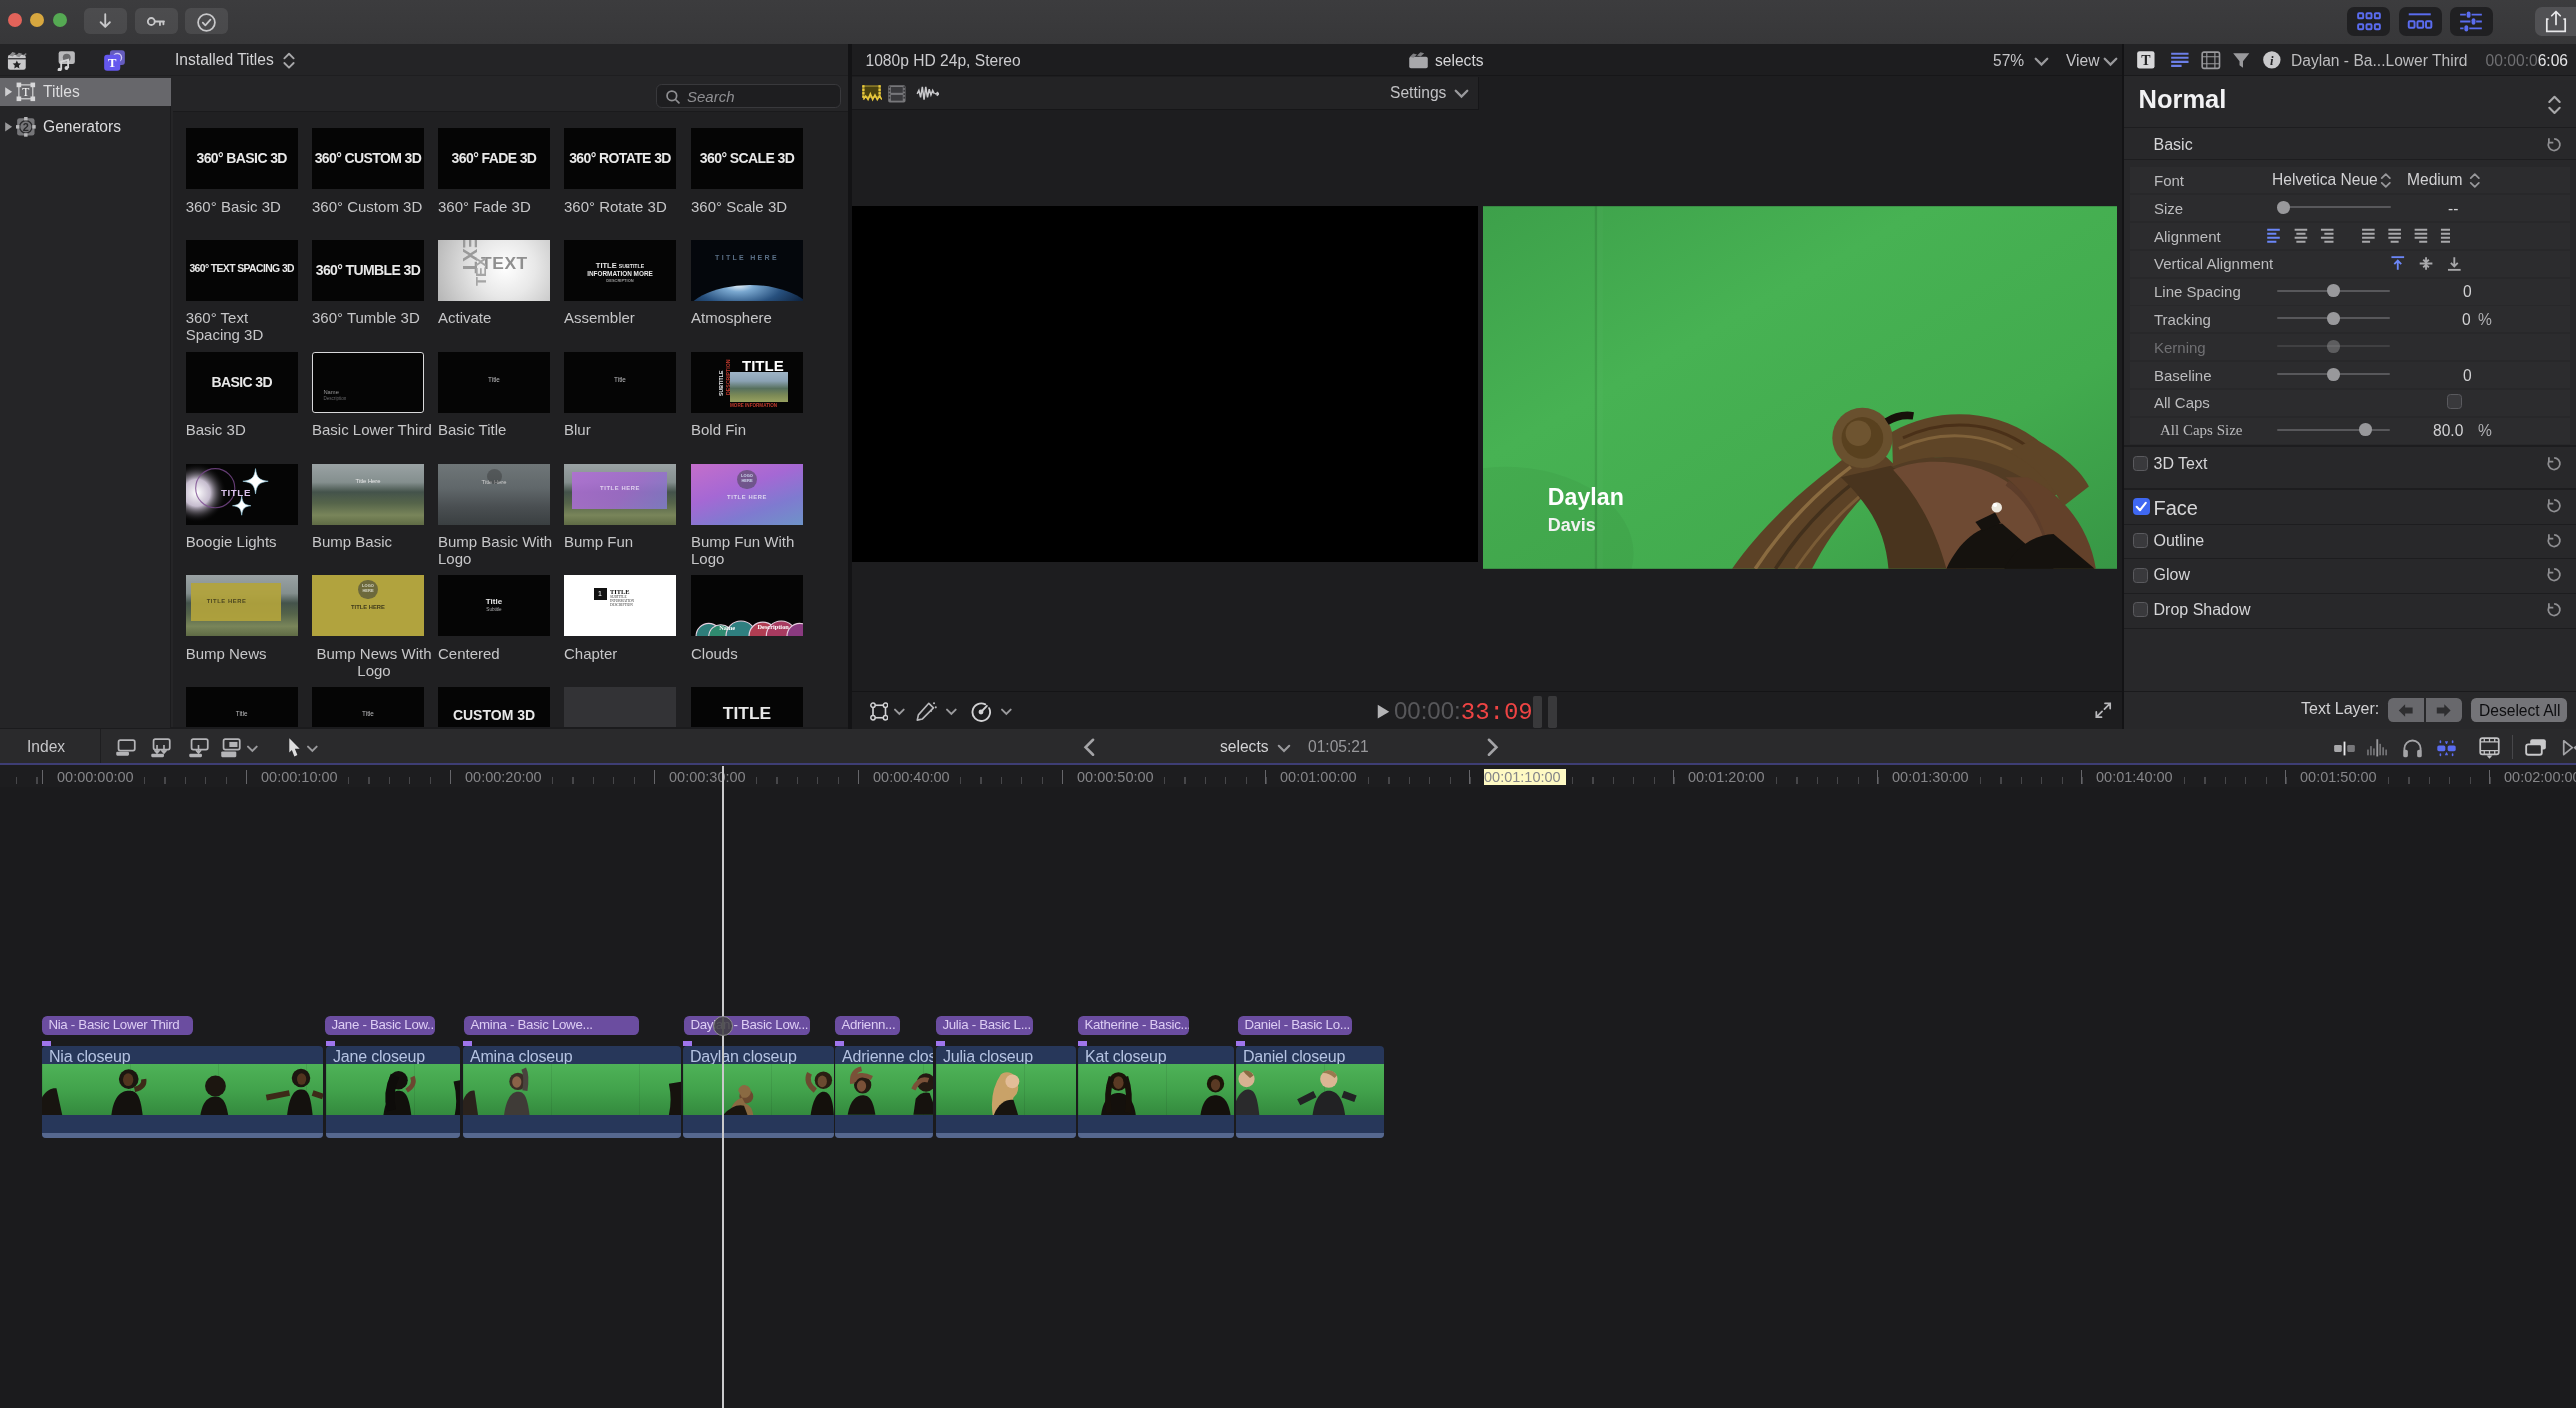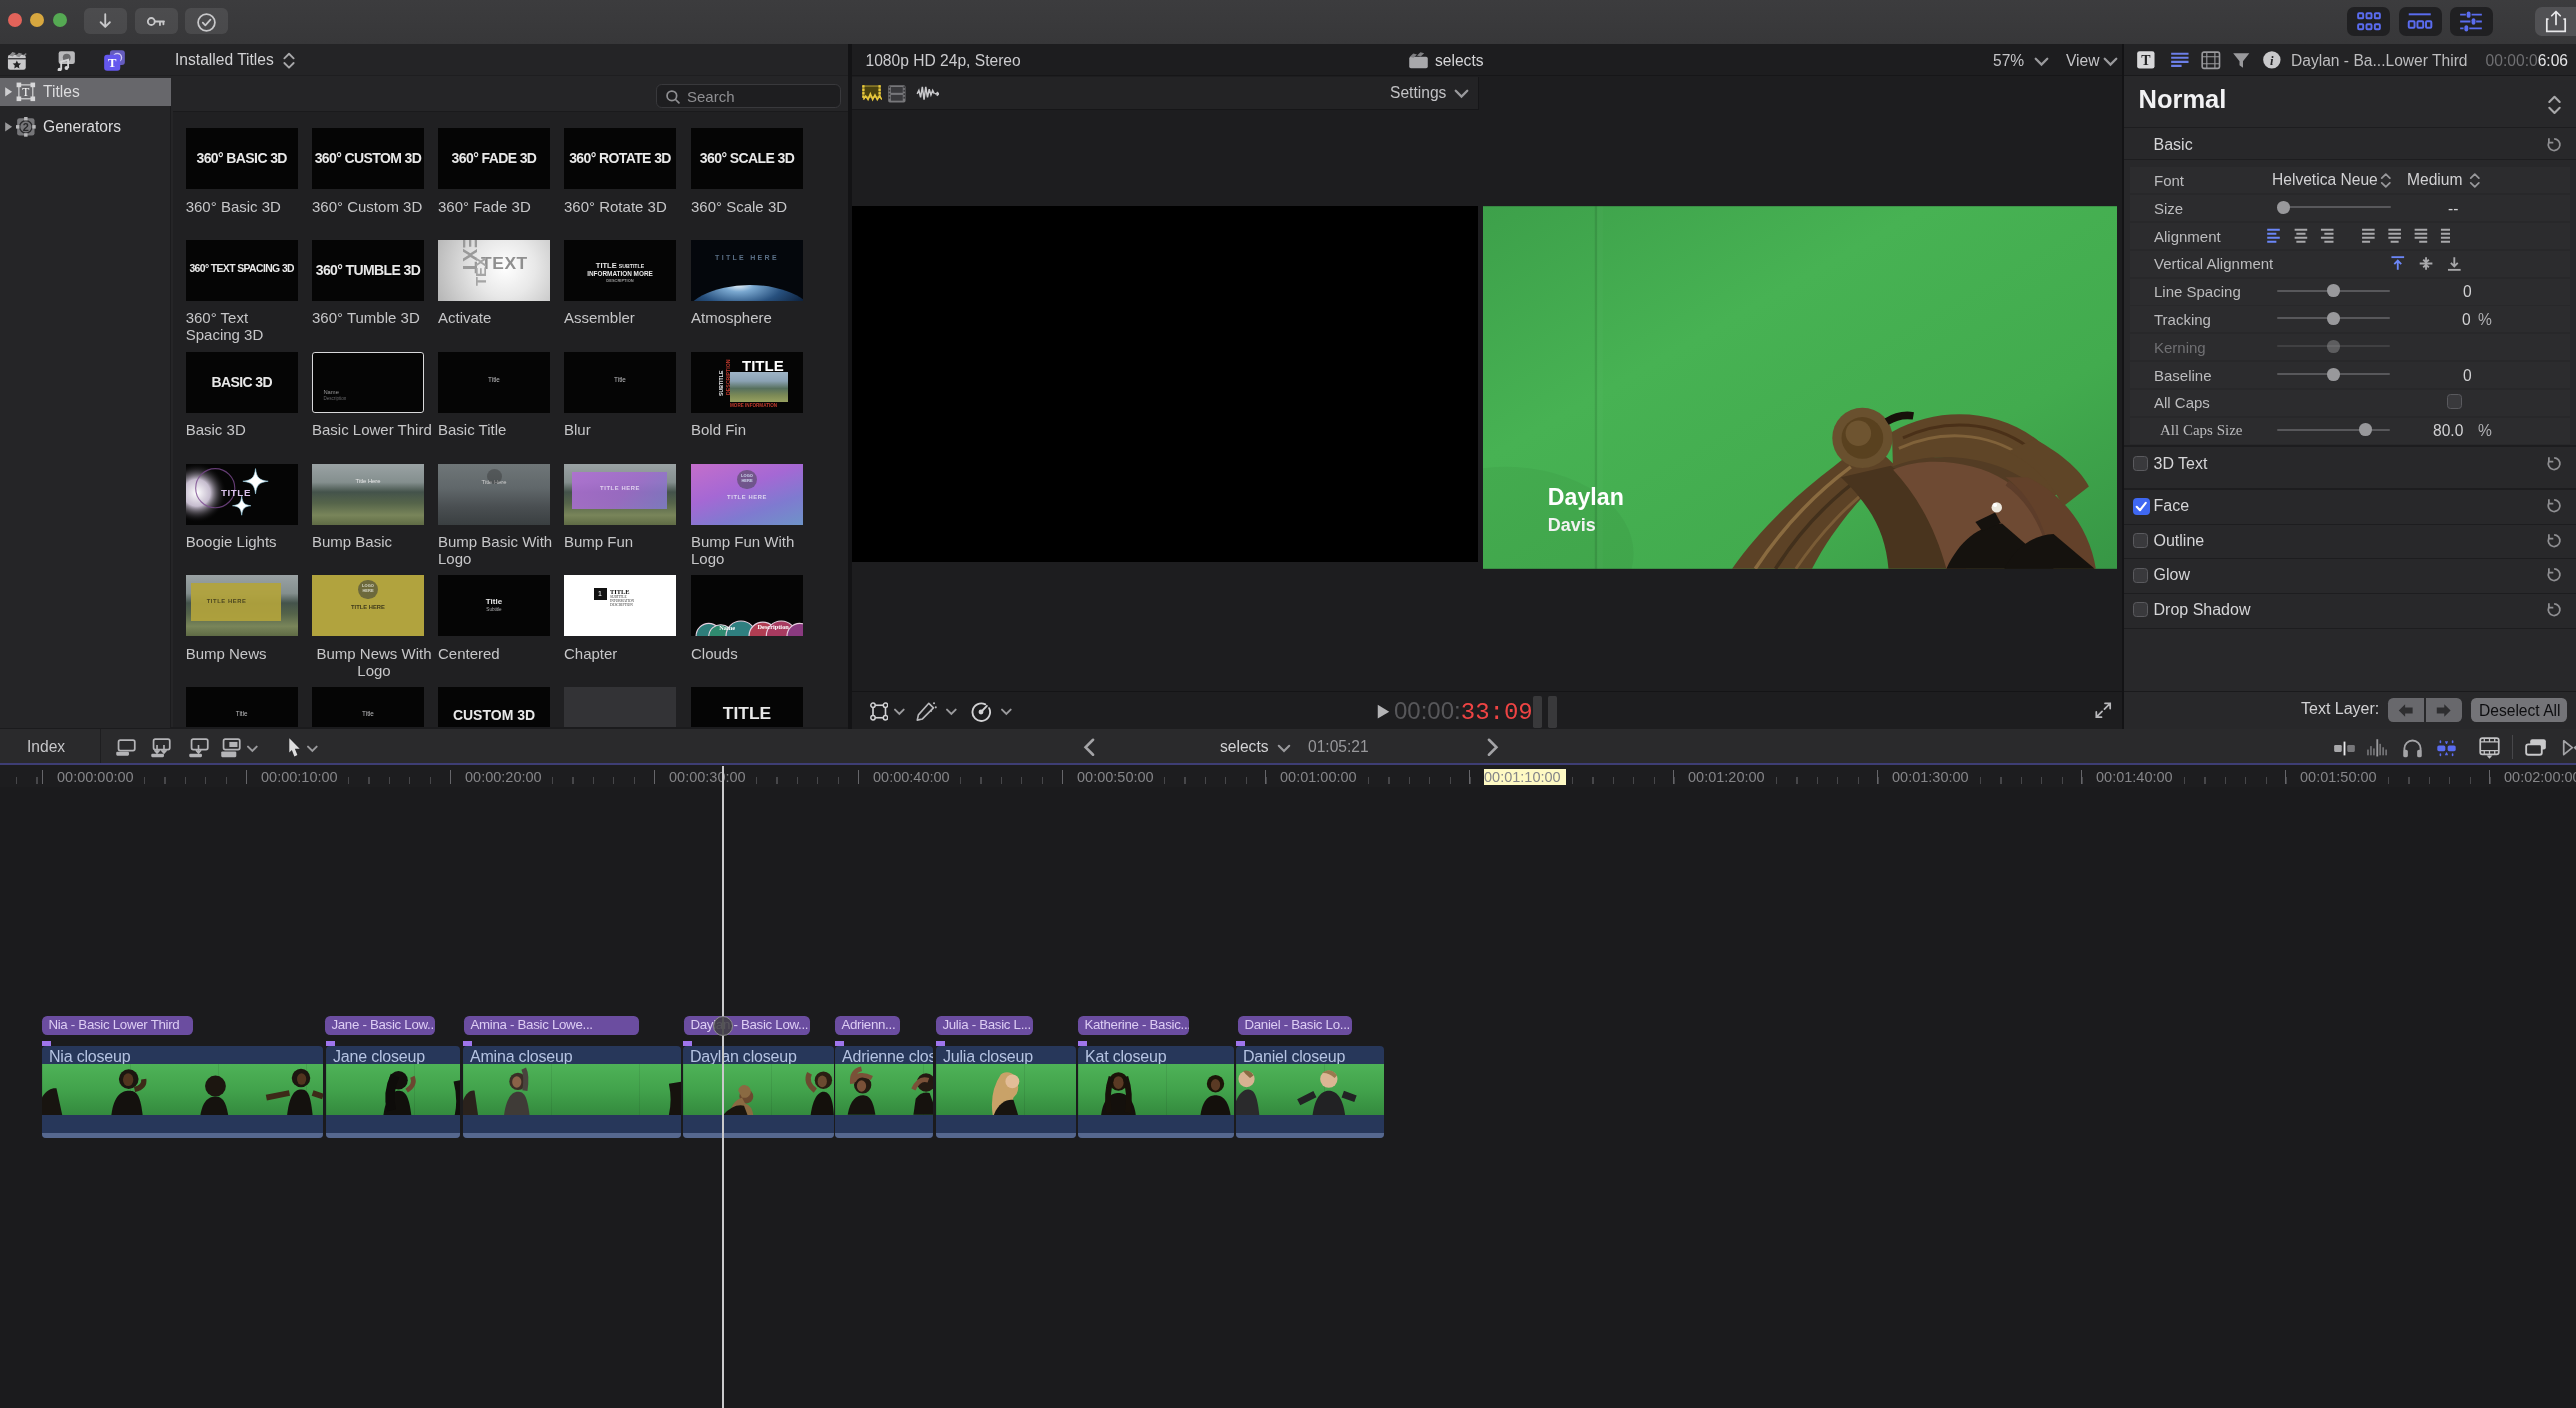--- a/index.html
+++ b/index.html
@@ -10,21 +10,21 @@
   #titlebar { left:0; top:0; width:2576px; height:44px; background:linear-gradient(#3c3c3e,#373739); }
   .tl { position:absolute; top:12.7px; width:14px; height:14px; border-radius:50%; }
   .tbtn { position:absolute; top:8px; height:25.5px; border-radius:5.8px; background:rgba(255,255,255,0.09); }
   .tbtn-dark { position:absolute; top:7px; height:29px; border-radius:7px; background:#202022; }
   
   #browser { left:0; top:44px; width:848px; height:683px; background:#252527; }
   #bheader { position:absolute; left:0; top:0; width:848px; height:32px; border-bottom:1.2px solid #1e1e20; }
   #bsidebar { position:absolute; left:0; top:34px; width:171px; height:650px; background:#252527; border-right:1.7px solid #1b1b1d; }
   .srow { position:absolute; left:0; width:171px; height:28px; color:#dcdcde; font-size:15.6px; line-height:28px; }
   #bheader { background:#242426; }
-  #bsearchbar { position:absolute; left:173px; top:34px; width:675px; height:34px; background:#252527; border-bottom:1.2px solid #1a1a1c; }
+  #bsearchbar { position:absolute; left:173px; top:34px; width:675px; height:34px; background:#252527; border-bottom:1.2px solid #1a1a1c;font-style:italic; }
   #bsearch { position:absolute; left:483px; top:5.8px; width:185px; height:24px; background:#1e1e20; border:1.2px solid #39393c; border-radius:5.8px; color:#8f8f92; font-size:15px; }
   #bgrid { position:absolute; left:173px; top:68px; width:675px; height:615px; background:#202022; overflow:hidden; }
   .thumb { position:absolute; width:112px; height:61px; background:#050505; overflow:hidden; }
   .tlabel { position:absolute; width:124px; color:#c6c6c8; font-size:15px; line-height:17.4px; }
   .bthumbtext { position:absolute; width:100%; text-align:center; color:#e8e8e8; font-weight:bold; font-family:"Liberation Sans Narrow","Liberation Sans",sans-serif; }
   
   #viewer { left:851px; top:44px; width:1271px; height:685px; background:#1d1d1f; }
   #vheader { position:absolute; left:0; top:0; width:1271px; height:32px; border-bottom:1.2px solid #161618; }
   #vsettings { position:absolute; left:0; top:33px; width:628px; height:33px; background:#232325; border-bottom:1.2px solid #161618; border-right:1.2px solid #161618; }
   #vcanvasL { position:absolute; left:0; top:162px; width:627px; height:356px; background:#000; }
@@ -634,21 +634,21 @@
     <div class="abs" style="left:29.5px; top:411px; color:#d6d6d8; font-size:16px;">3D Text</div>
     <svg class="abs" style="right:12.7px; top:411px;" width="17.4" height="17.4" viewBox="0 0 15 15">
         <path d="M7 2.5 a5 5 0 1 1 -4.6 3" stroke="#8e8e91" stroke-width="1.5" fill="none"></path>
         <path d="M2.5 2 v3.8 h3.8" stroke="#8e8e91" stroke-width="1.5" fill="none"></path>
       </svg>
     <div class="abs" style="left:0px; top:444px; width:452px; height:1.7px; background:#1d1d1f;"></div>
     <div class="abs" style="left:8.7px; top:454px; width:17.4px; height:17.4px; border-radius:4px; background:#3f68f2;"></div>
     <svg class="abs" style="left:11px; top:457px;" width="12.7" height="11.6" viewBox="0 0 11 10">
         <path d="M1.5 5 l2.8 3 l5 -6.5" stroke="#fff" stroke-width="1.8" fill="none" stroke-linecap="round" stroke-linejoin="round"></path>
       </svg>
-    <div class="abs" style="left:29.5px; top:453px; color:#d6d6d8; font-size:16px;">Face</div>
+    <div class="abs" style="left:29.5px; top:453px; color:#d6d6d8; font-size:20px;">Face</div>
     <svg class="abs" style="right:12.7px; top:453px;" width="17.4" height="17.4" viewBox="0 0 15 15">
         <path d="M7 2.5 a5 5 0 1 1 -4.6 3" stroke="#8e8e91" stroke-width="1.5" fill="none"></path>
         <path d="M2.5 2 v3.8 h3.8" stroke="#8e8e91" stroke-width="1.5" fill="none"></path>
       </svg>
     <div class="abs" style="left:0px; top:480px; width:452px; height:1.2px; background:#1d1d1f;"></div>
     <div class="icheck" style="left:8.7px; top:489px;"></div>
     <div class="abs" style="left:29.5px; top:488px; color:#d6d6d8; font-size:16px;">Outline</div>
     <svg class="abs" style="right:12.7px; top:488px;" width="17.4" height="17.4" viewBox="0 0 15 15">
         <path d="M7 2.5 a5 5 0 1 1 -4.6 3" stroke="#8e8e91" stroke-width="1.5" fill="none"></path>
         <path d="M2.5 2 v3.8 h3.8" stroke="#8e8e91" stroke-width="1.5" fill="none"></path>

